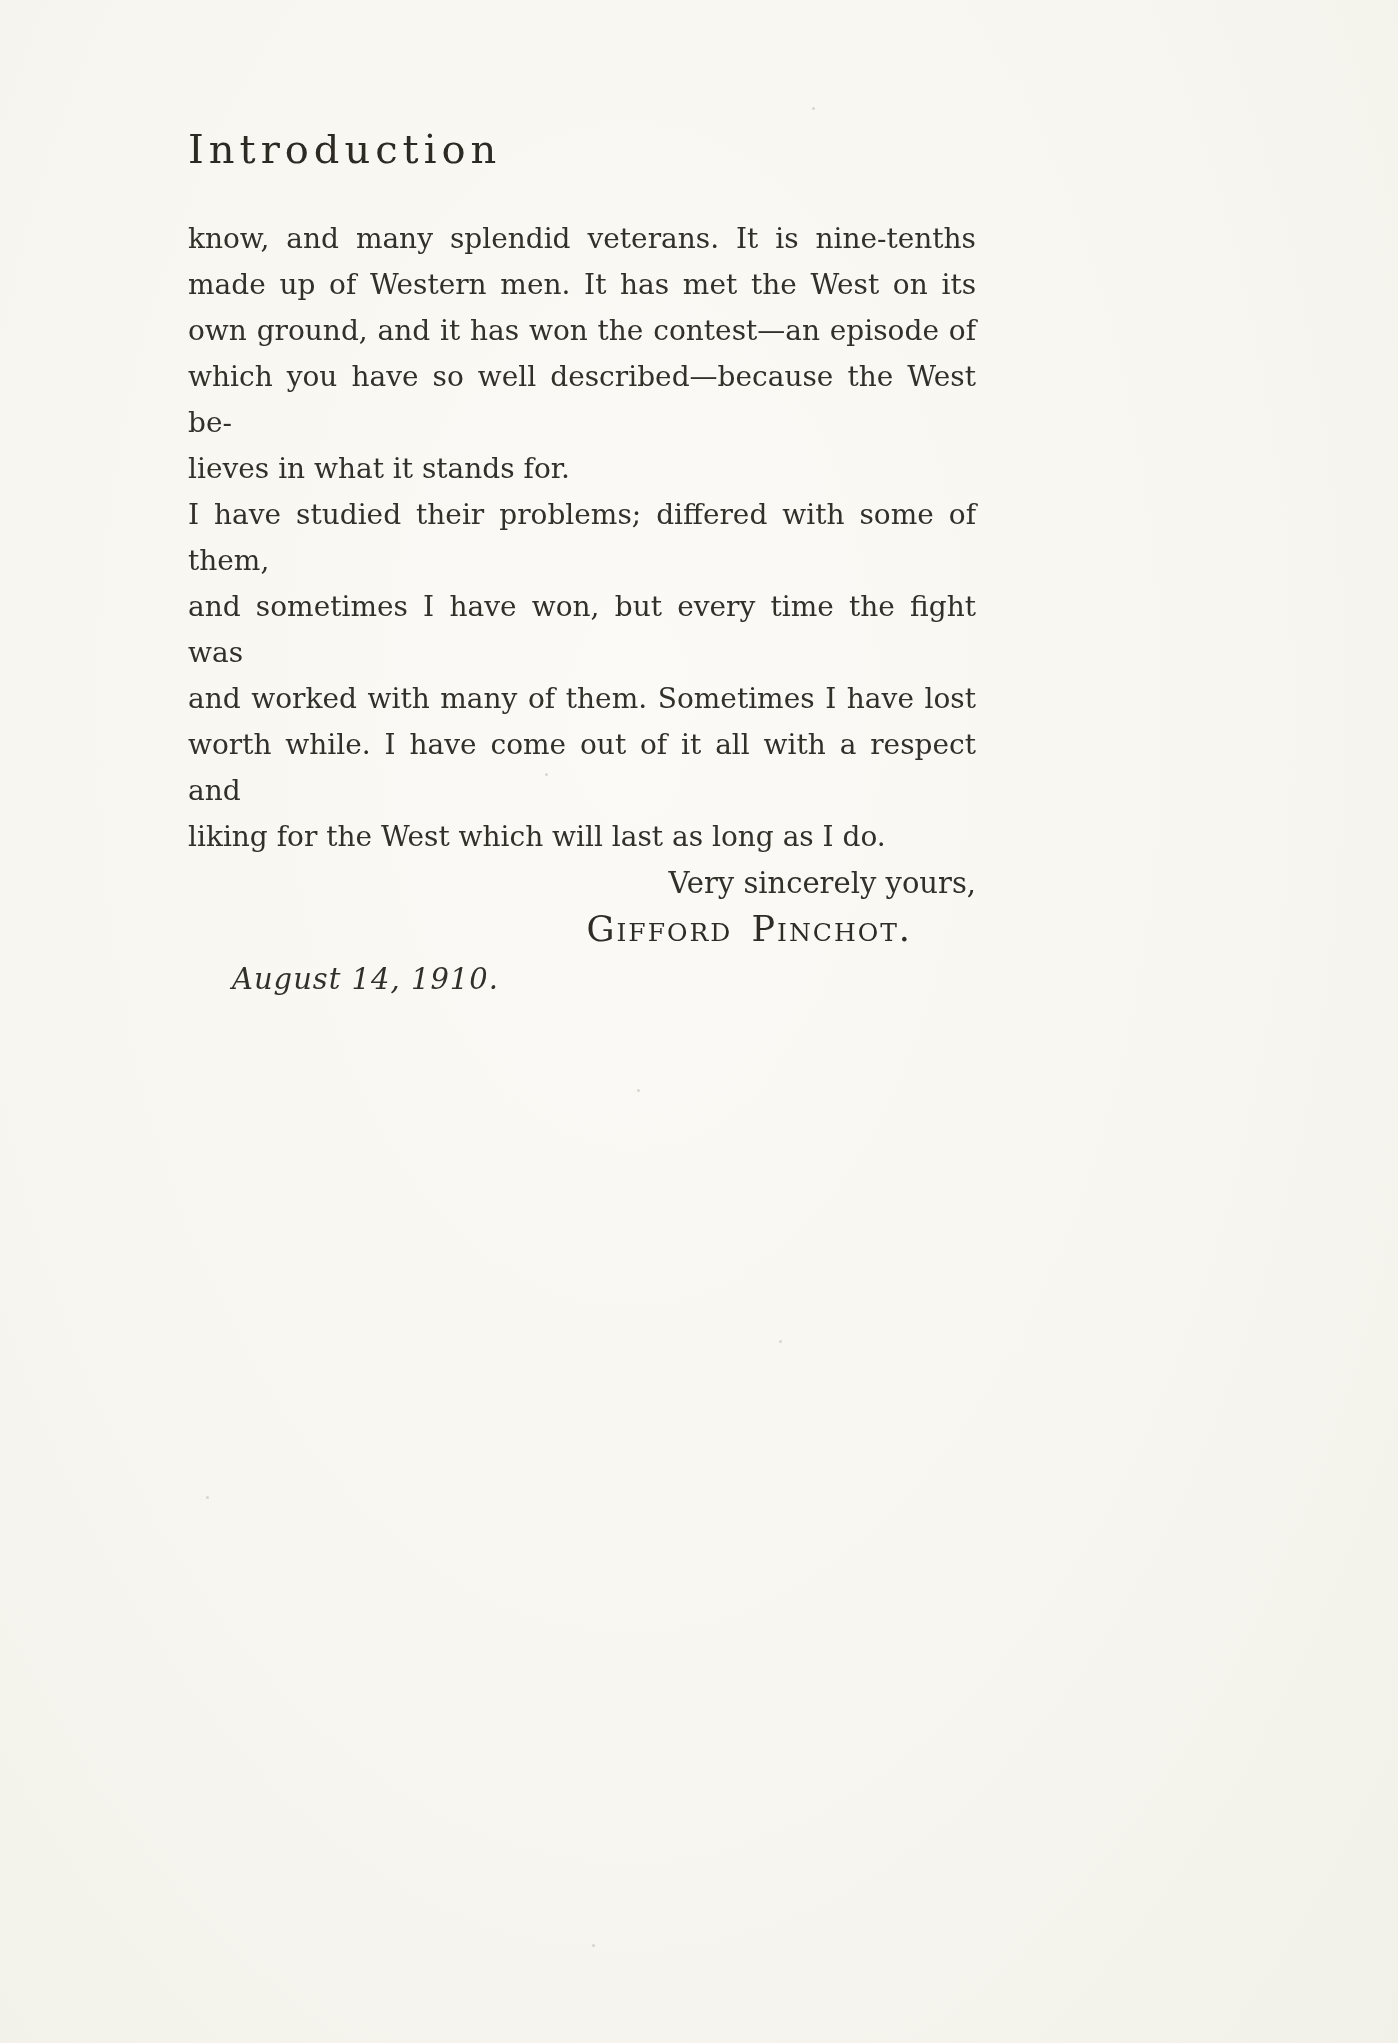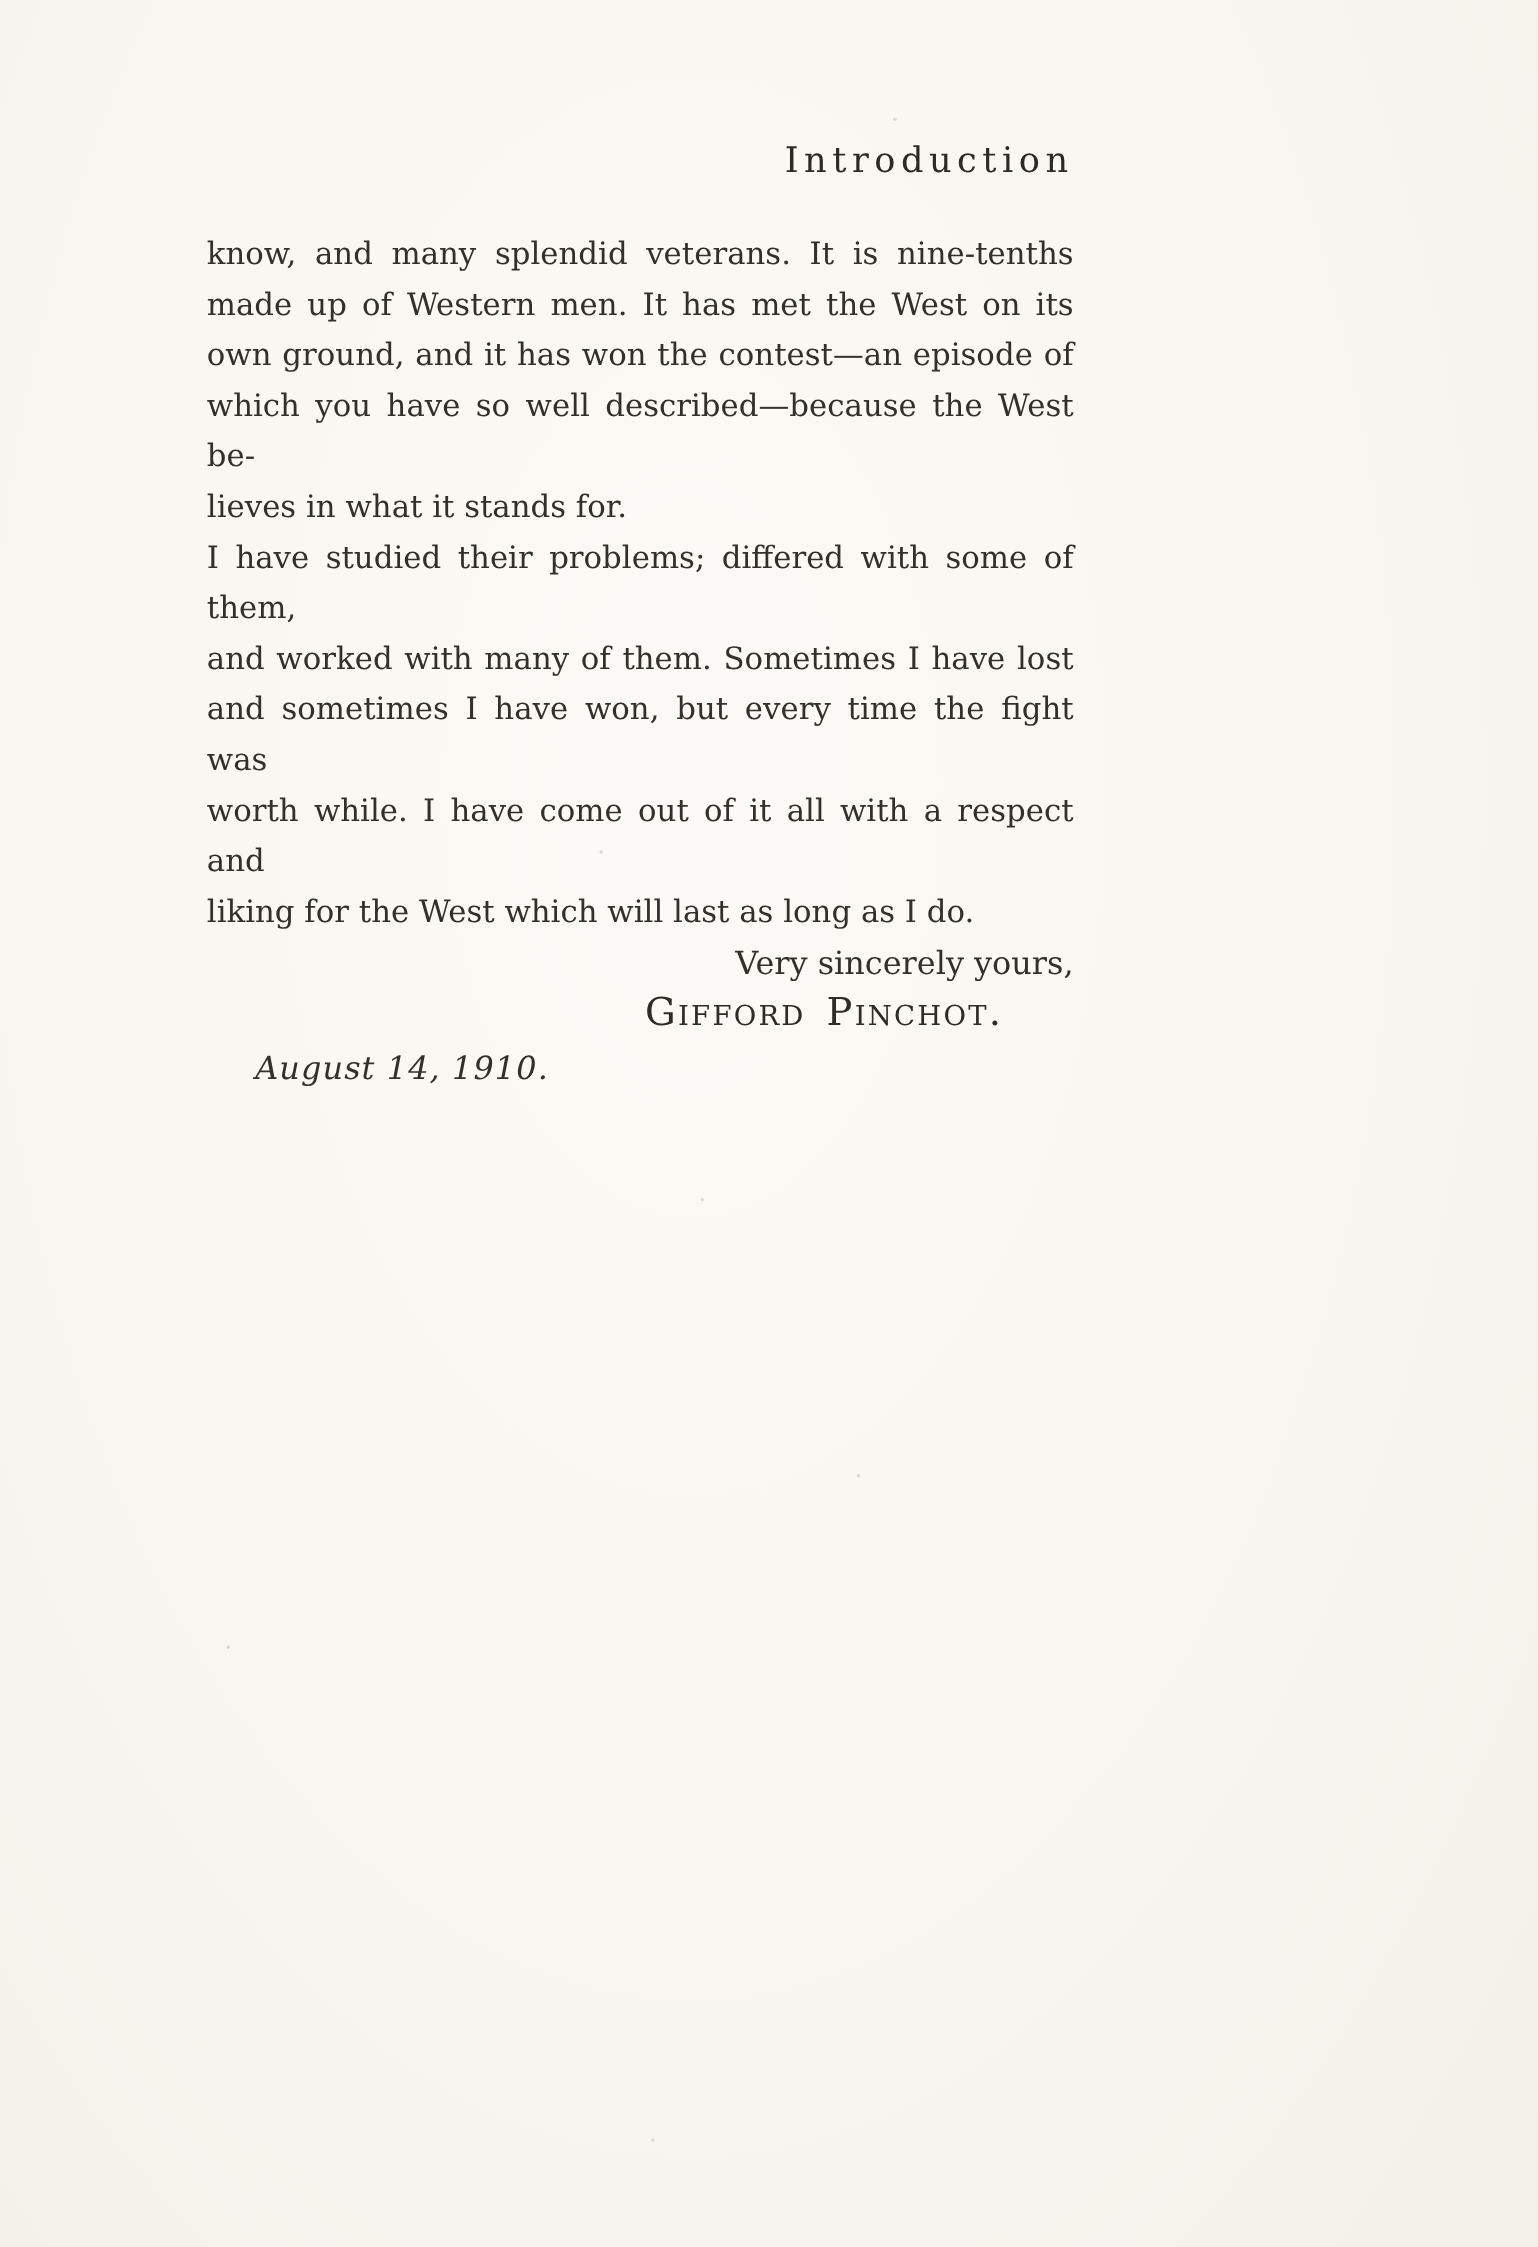--- a/index.html
+++ b/index.html
@@ -21,22 +21,22 @@
     font-family: "DejaVu Serif", "Liberation Serif", serif;
   }
   .content {
     position: absolute;
     left: 188px;
     top: 126px;
     width: 788px;
   }
   .title {
     margin: 0 0 44px 0;
-    text-align: right;
-    font-size: 32px;
+    text-align: left;
+    font-size: 40px;
     font-weight: normal;
     letter-spacing: 5px;
     color: #2d2a24;
   }
   .paragraph {
     margin: 0;
   }
   .line {
     font-size: 28px;
     line-height: 46px;
@@ -100,22 +100,22 @@
     <div class="paragraph">
       <div class="line just">know, and many splendid veterans.  It is nine-tenths</div>
       <div class="line just">made up of Western men.  It has met the West on its</div>
       <div class="line just">own ground, and it has won the contest—an episode of</div>
       <div class="line just">which you have so well described—because the West be-</div>
       <div class="line">lieves in what it stands for.</div>
     </div>
 
     <div class="paragraph">
       <div class="line just">I have studied their problems; differed with some of them,</div>
+      <div class="line just">and sometimes I have won, but every time the fight was</div>
       <div class="line just">and worked with many of them.  Sometimes I have lost</div>
-      <div class="line just">and sometimes I have won, but every time the fight was</div>
       <div class="line just">worth while.  I have come out of it all with a respect and</div>
       <div class="line">liking for the West which will last as long as I do.</div>
     </div>
 
     <div class="closing">Very sincerely yours,</div>
 
     <div class="signature">Gifford Pinchot.</div>
 
     <div class="date">August 14, 1910.</div>
 

